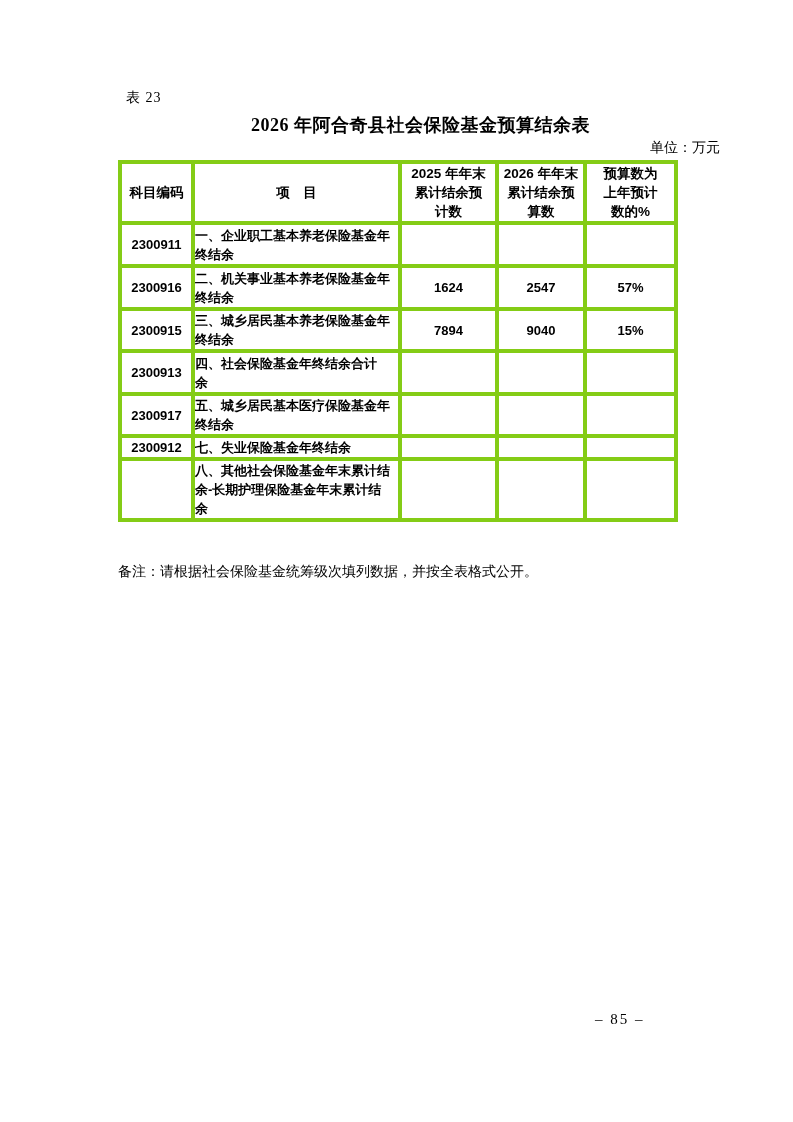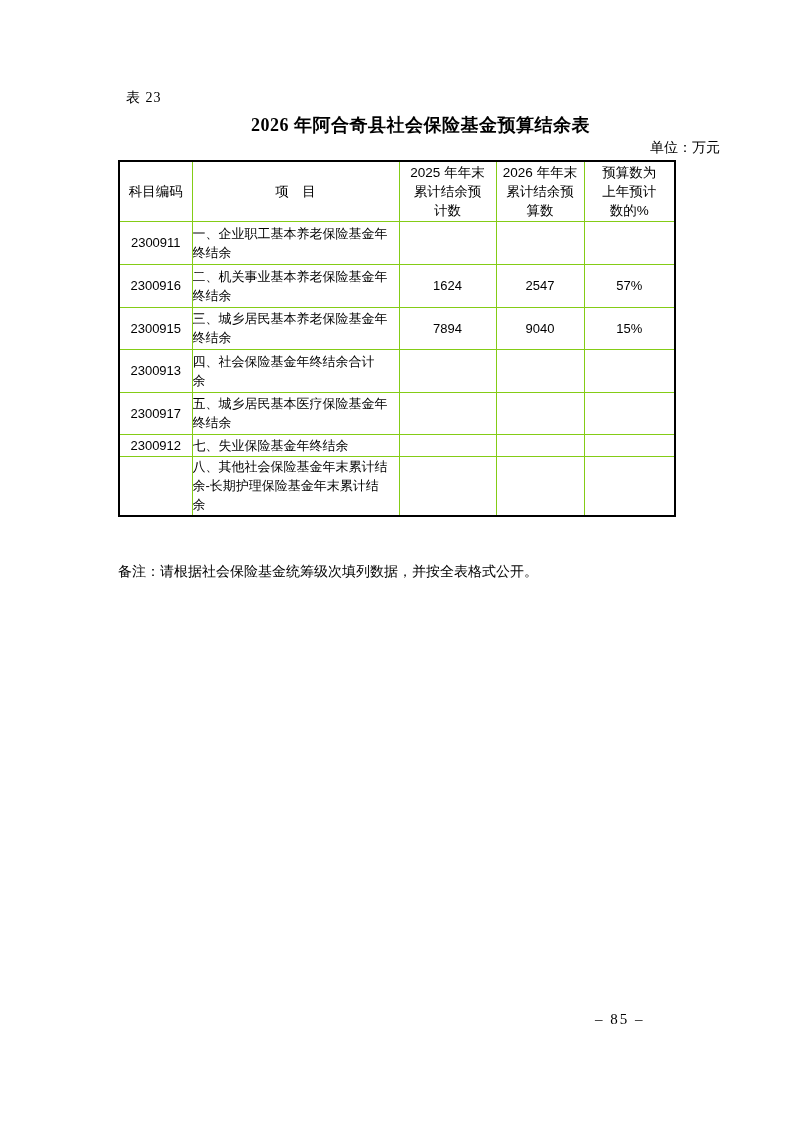--- a/index.html
+++ b/index.html
@@ -42,22 +42,22 @@
     position: absolute;
     left: 118px;
     top: 160px;
     width: 556px;
     border-collapse: collapse;
     table-layout: fixed;
     border: 2px solid #000;
     font-family: "Liberation Sans", "DejaVu Sans", sans-serif;
   }
   table.budget th, table.budget td {
-    border: 1px solid #84cc16;
-    font-weight: normal;
+    border: 4px solid #84cc16;
+    font-weight: bold;
     font-size: 13px;
     line-height: 19px;
     padding: 0;
     vertical-align: middle;
     white-space: pre-line;
     overflow: hidden;
   }
   table.budget th { text-align: center; font-size: 13.5px; }
   td.code { text-align: center; }
   td.item { text-align: left; padding-left: 8px; }

